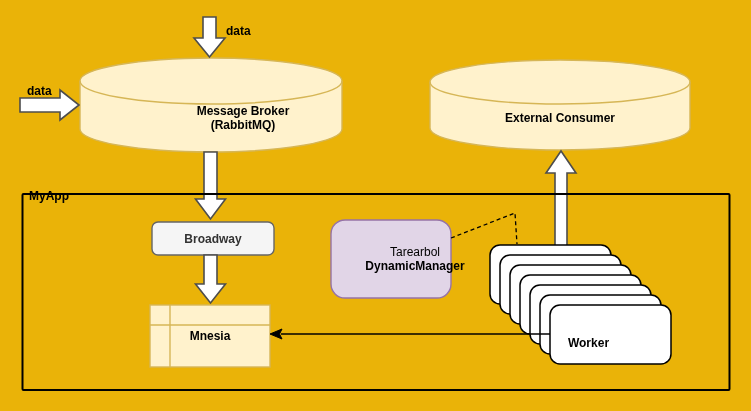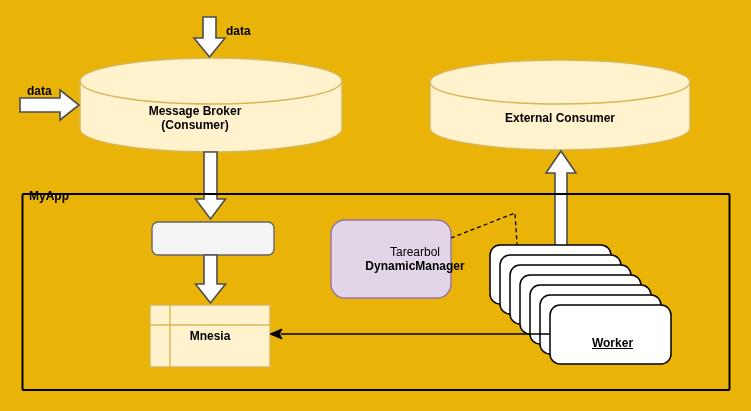--- a/index.html
+++ b/index.html
@@ -78,38 +78,41 @@
     <g>
       <line x1="550" y1="334" x2="281" y2="334" style="stroke:var(--line-black);stroke-width:1.5"></line>
       <polygon points="270,334 282,329 279.5,334 282,339" style="fill:var(--line-black);stroke:var(--line-black);stroke-width:1"></polygon>
     </g>
   </svg>
 
   <div class="lbl" style="left:226px;top:24px;">data</div>
 
   <div class="lbl" style="left:27px;top:84px;">data</div>
 
-  <div class="center-box" style="left:80px;top:90px;width:230px;height:55px;">
+  <div class="center-box" style="left:80px;top:90px;width:230px;height:55px;padding-left:48px;">
     <span>Message Broker</span>
-    <span>(Consumer)</span>
+    <span>(RabbitMQ)</span>
   </div>
 
   <div class="center-box" style="left:430px;top:92px;width:260px;height:52px;justify-content:center;">
     <span>External Consumer</span>
   </div>
 
   <div class="lbl" style="left:29px;top:189px;">MyApp</div>
 
+  <div class="center-box broadway-text" style="left:152px;top:222px;width:122px;height:33px;">
+    <span>Broadway</span>
+  </div>
 
   <div class="center-box" style="left:331px;top:220px;width:120px;height:78px;padding-left:24px;">
     <span class="regular">Tarearbol</span>
     <span>DynamicManager</span>
   </div>
 
   <div class="center-box" style="left:150px;top:305px;width:120px;height:62px;">
     <span>Mnesia</span>
   </div>
 
-  <div class="center-box" style="left:552px;top:305px;width:121px;height:76px;text-decoration:underline;">
+  <div class="center-box" style="left:528px;top:305px;width:121px;height:76px;">
     <span>Worker</span>
   </div>
 
 </div>
 
 </body></html>

